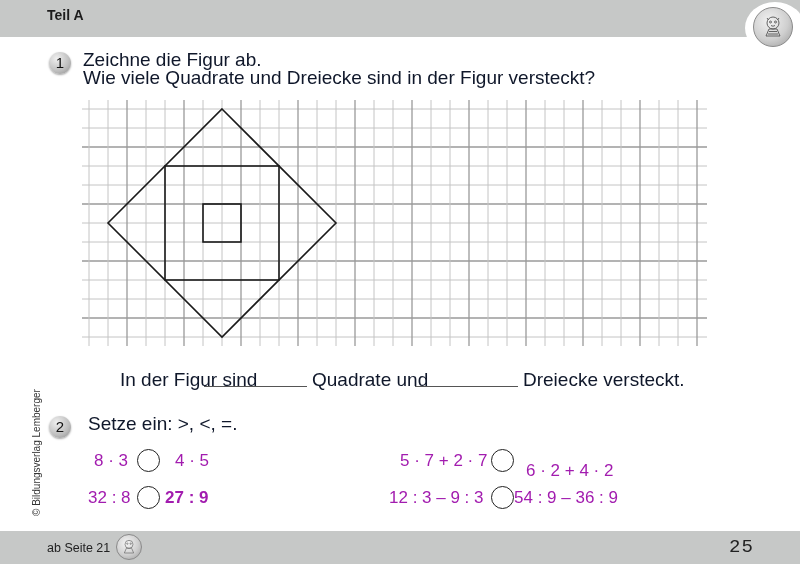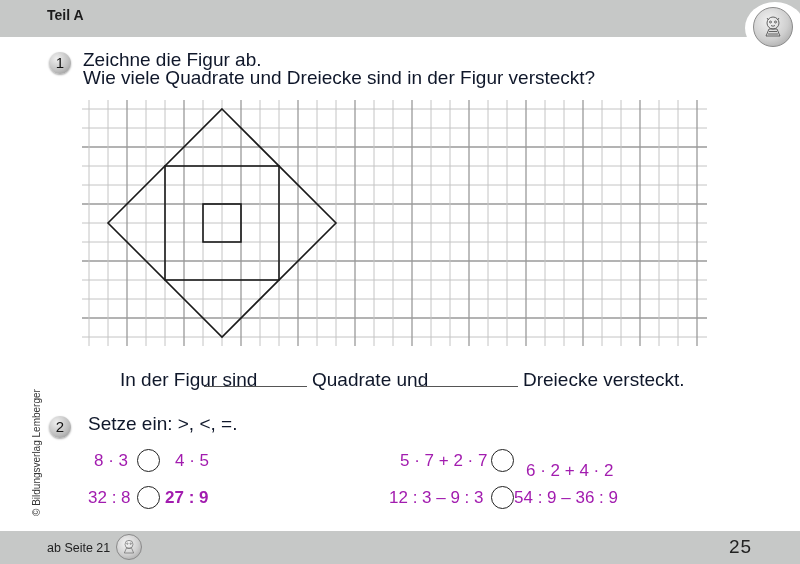--- a/index.html
+++ b/index.html
@@ -33,21 +33,21 @@
 
   .copyright { position: absolute; left: 31px; top: 516px; transform-origin: 0 0; transform: rotate(-90deg);
                font-size: 10px; color: #333; white-space: nowrap; }
 
   .footer-band { position: absolute; left: 0; top: 531px; width: 800px; height: 33px; background: #c6c8c7; }
   .footer-ref { position: absolute; left: 47px; top: 541px; font-size: 12.5px; color: #222; }
   .footer-logo { position: absolute; left: 116px; top: 534px; width: 26px; height: 26px; border-radius: 50%;
                  background: radial-gradient(circle at 40% 35%, #f5f5f5 0%, #cfcfcf 55%, #999 100%); border:1px solid #8a8a8a;
                  display:flex; align-items:center; justify-content:center; }
   .footer-logo svg { width: 20px; height: 20px; }
-  .page-number { position: absolute; left: 729px; top: 536px; font-size: 19px; color: #222; font-family: Liberation Sans, sans-serif; letter-spacing: 1px; }
+  .page-number { position: absolute; left: 729px; top: 536px; font-size: 19px; color: #222; font-family: Liberation Mono, monospace; letter-spacing: 1px; }
 </style>
 </head>
 <body>
 
 <div class="header-band"></div>
 <div class="header-title">Teil A</div>
 <div class="logo-wrap"></div>
 <div class="logo">
   <svg viewBox="0 0 30 30" fill="none" stroke="#555" stroke-width="0.9">
     <circle cx="15" cy="11" r="6"></circle>

